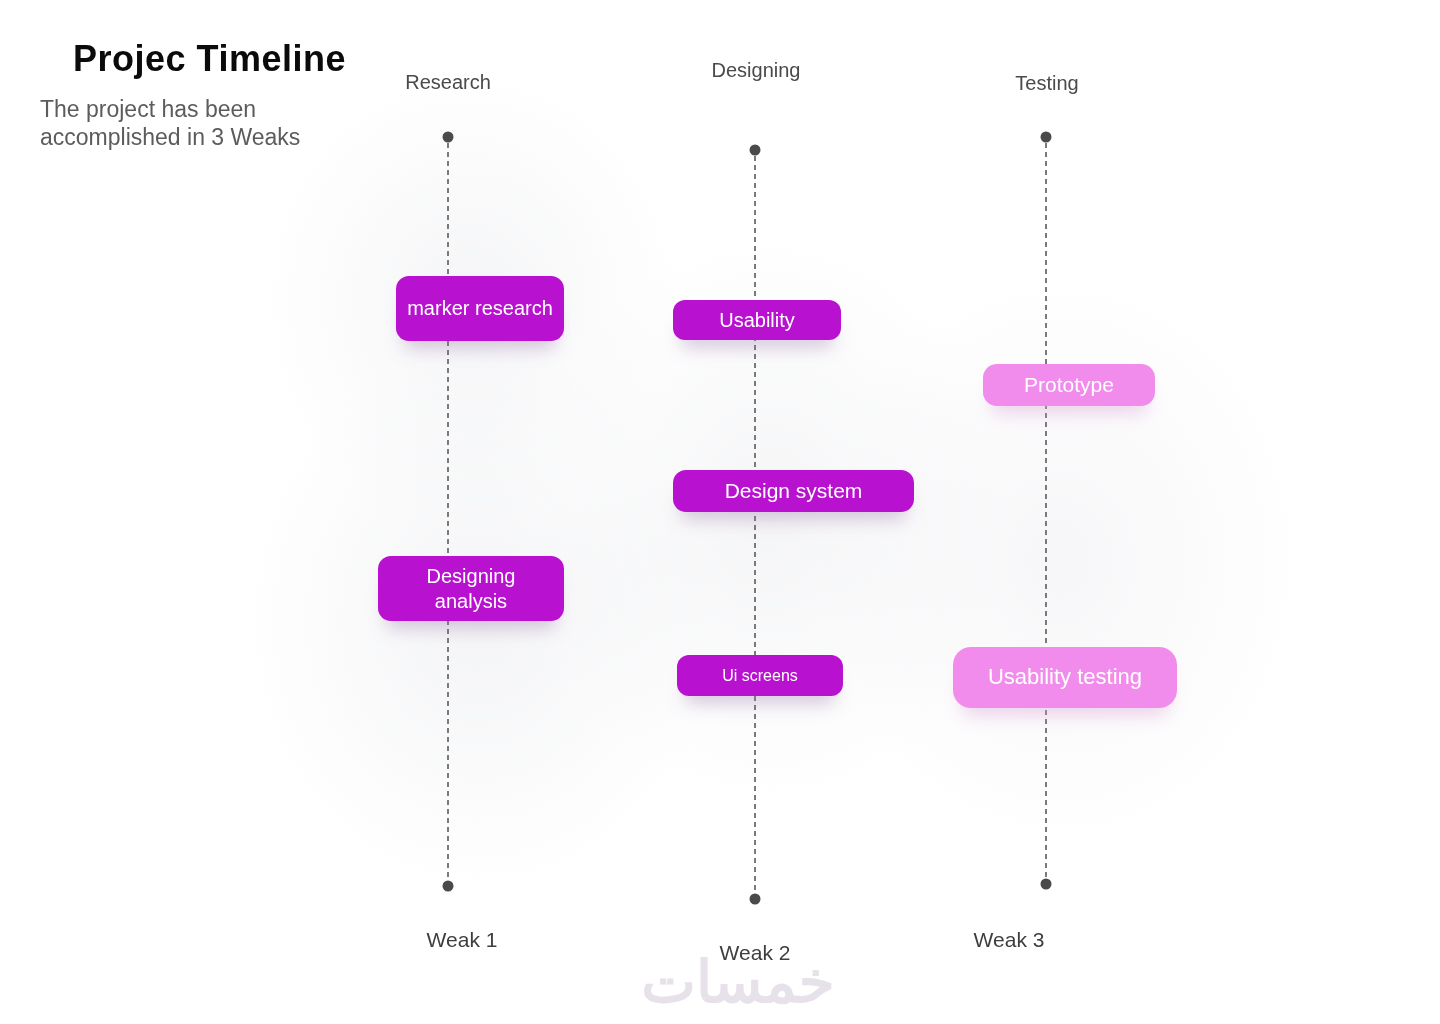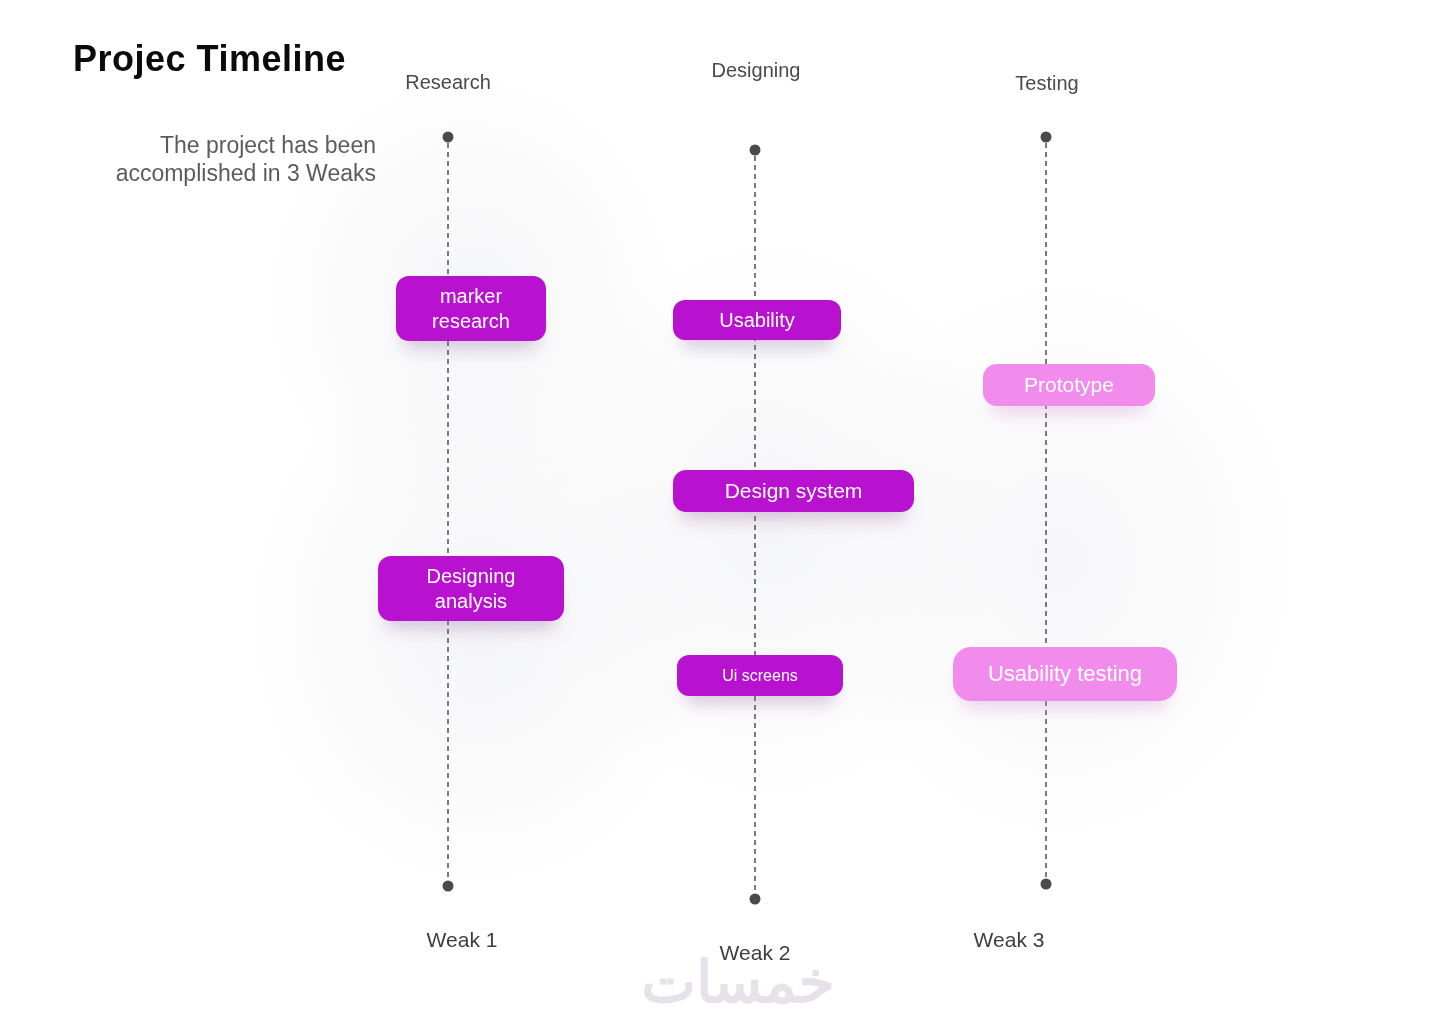--- a/index.html
+++ b/index.html
@@ -29,25 +29,23 @@
     font-size: 36px;
     font-weight: 800;
     letter-spacing: 0.5px;
     color: var(--title, #0b0b0b);
   }
   .page-subtitle {
     position: absolute;
     top: 95px;
     left: 40px;
     width: 336px;
-    text-align: right;
     font-size: 23px;
     line-height: 28px;
     color: var(--subtitle, #5c5c5c);
-    margin-top: 36px;
   }
 
   .col-header {
     position: absolute;
     transform: translateX(-50%);
     font-size: 20px;
     color: var(--headertext, #4a4a4a);
     white-space: nowrap;
   }
   .week-label {
@@ -91,27 +89,27 @@
   }
   .pill.magenta {
     background: var(--magenta, #b812d0);
     box-shadow: 0 16px 18px -9px rgba(150, 110, 165, 0.38);
   }
   .pill.pink {
     background: var(--pink, #f18cec);
     box-shadow: 0 16px 18px -9px rgba(215, 160, 210, 0.45);
   }
 
-  .p00 { left: 396px; top: 276px; width: 150px; height: 65px; border-radius: 13px; font-size: 20px; }
+  .p00 { left: 396px; top: 276px; width: 168px; height: 65px; border-radius: 13px; font-size: 20px; }
   .p01 { left: 378px; top: 556px; width: 186px; height: 65px; border-radius: 13px; font-size: 20px; }
   .p10 { left: 673px; top: 300px; width: 168px; height: 40px; border-radius: 12px; font-size: 20px; }
   .p11 { left: 673px; top: 470px; width: 241px; height: 42px; border-radius: 13px; font-size: 21px; }
   .p12 { left: 677px; top: 655px; width: 166px; height: 41px; border-radius: 12px; font-size: 16px; }
   .p20 { left: 951px; top: 364px; width: 172px; height: 42px; border-radius: 14px; font-size: 21px; margin-left: 32px; }
-  .p21 { left: 953px; top: 647px; width: 224px; height: 54px; border-radius: 18px; font-size: 22px; }
+  .p21 { left: 953px; top: 647px; width: 224px; height: 61px; border-radius: 18px; font-size: 22px; }
 
   .line-c0 { left: 447px; top: 143px; height: 738px; }
   .line-c1 { left: 754px; top: 156px; height: 738px; }
   .line-c2 { left: 1045px; top: 143px; height: 737px; }
 
   .watermark {
     position: absolute;
     left: 738px;
     top: 948px;
     transform: translateX(-50%);

